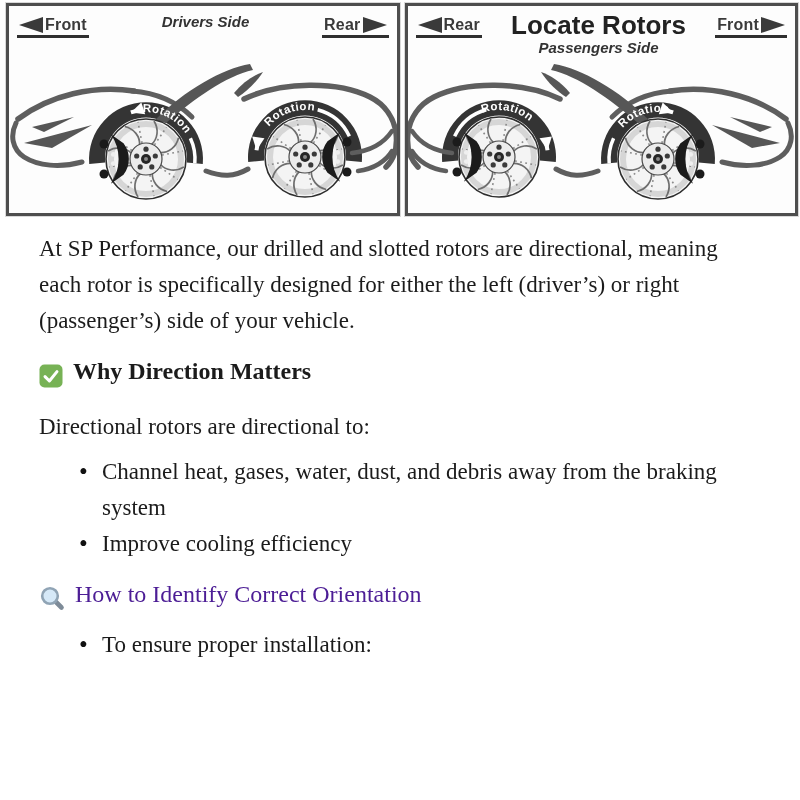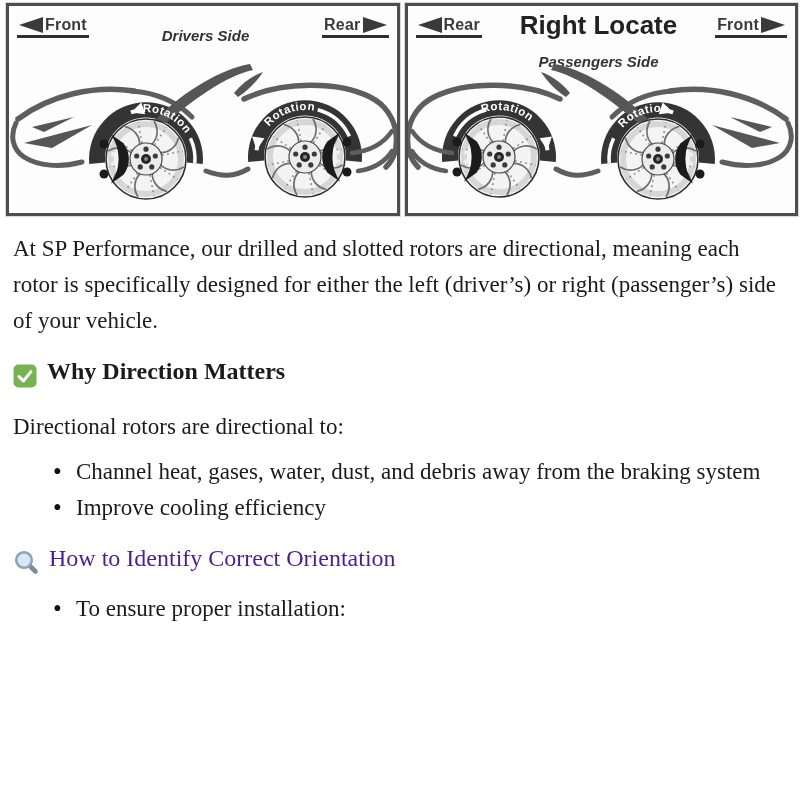--- a/index.html
+++ b/index.html
@@ -9,25 +9,25 @@
   .diagram{height:218px;display:flex;gap:5px;padding:3px 2px 2px 6px;box-sizing:border-box;background:#fff;}
   .panel{flex:1;border:3px solid #4e4e4e;position:relative;background:#fdfdfd;overflow:hidden;box-shadow:0 0 0 1px #d9d9d9;}
   .panel-header{position:absolute;top:4px;left:0;right:0;display:flex;justify-content:space-between;align-items:flex-start;padding:2px 8px 0 8px;font-family:"Liberation Sans",sans-serif;}
   .dir{display:flex;align-items:center;border-bottom:3px solid #2f2f2f;padding:0 2px 1px 2px;margin-top:4px;}
   .dir-text{font-weight:bold;font-size:16px;color:#3a3a3a;letter-spacing:.2px;}
   .tri{width:0;height:0;border-top:8px solid transparent;border-bottom:8px solid transparent;}
   .tri-left{border-right:24px solid #3a3a3a;margin-right:2px;}
   .tri-right{border-left:24px solid #3a3a3a;margin-left:2px;}
   .titles{text-align:center;flex:1;padding:0 4px;}
   .panel-title{font-weight:bold;font-size:26px;line-height:26px;color:#222;}
-  .panel-subtitle{font-weight:bold;font-style:italic;font-size:15px;color:#333;margin-top:15px;}
+  .panel-subtitle{font-weight:bold;font-style:italic;font-size:15px;color:#333;margin-top:1px;}
   .car-svg{position:absolute;bottom:0;left:50%;transform:translateX(-50%);width:390px;height:158px;}
 
   
-  .content{padding:0 13px;font-size:23px;line-height:36px;}
+  .content{padding:0 39px;font-size:23px;line-height:36px;}
   .intro{margin:13px 0 0;}
   .sec-head{display:flex;align-items:flex-end;gap:10px;margin:15px 0 0;font-size:24px;line-height:34px;}
   .sec-head .head-text{font-weight:bold;}
   .sec-head.light .head-text{font-weight:normal;color:#4c1d95;}
   .emoji{flex:0 0 auto;display:inline-flex;}
   .lead{margin:21px 0 0;}
   ul.blist{margin:9px 0 0;padding:0 0 0 40px;list-style:none;}
   ul.blist2{margin:16px 0 0;}
   ul.blist li{position:relative;padding-left:23px;}
   ul.blist li::before{content:"\2022";position:absolute;left:0;top:0;font-size:25px;color:#111;}
@@ -148,21 +148,21 @@
     </svg>
   </div>
 
   <div class="panel">
     <div class="panel-header">
       <div class="dir">
         <span class="tri tri-left"></span>
         <span class="dir-text">Rear</span>
       </div>
       <div class="titles">
-        <div class="panel-title">Right Locate</div>
+        <div class="panel-title">Locate Rotors</div>
         <div class="panel-subtitle">Passengers Side</div>
       </div>
       <div class="dir">
         <span class="dir-text">Front</span>
         <span class="tri tri-right"></span>
       </div>
     </div>
     <svg class="car-svg" viewBox="0 0 390 158">
       <g transform="translate(390,0) scale(-1,1)">
           <use href="#car-art"></use>

